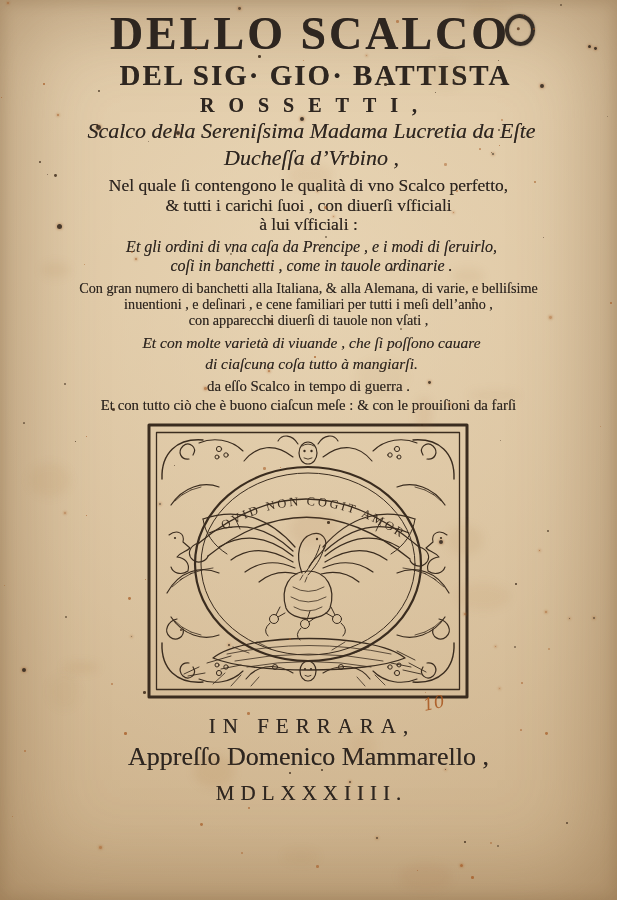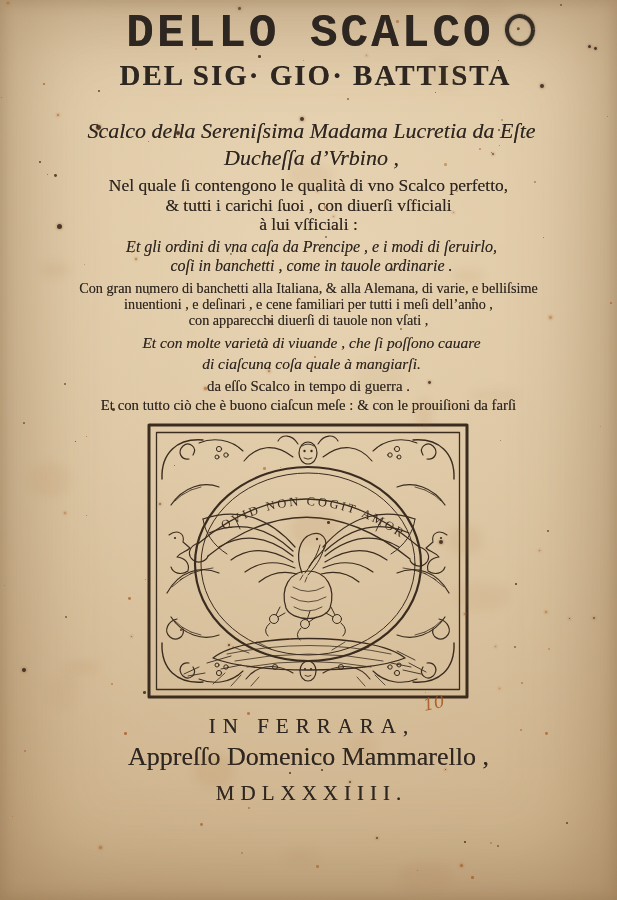--- a/index.html
+++ b/index.html
@@ -13,21 +13,21 @@
     background:
       radial-gradient(130% 95% at 50% 32%, rgba(240,224,194,.55) 0%, rgba(226,204,170,.35) 45%, rgba(186,152,108,.55) 100%),
       linear-gradient(to bottom, rgba(255,244,220,.15) 0%, rgba(0,0,0,0) 30%, rgba(126,92,50,.14) 92%),
       #dcc4a0;
     box-shadow:inset 0 0 85px 18px rgba(116,82,44,.38), inset 0 0 14px 3px rgba(116,82,44,.22);
   }
   .tblock{position:absolute;left:0;right:0;text-align:center;z-index:2;
     text-shadow:0 0 .5px rgba(46,38,32,.55);}
   .b{font-weight:bold;}
   .it{font-style:italic;margin-left:6px;}
-  #t1{top:10px;font-size:46px;line-height:48px;letter-spacing:3px;padding-left:3px;font-family:Liberation Mono, monospace;}
+  #t1{top:10px;font-size:46px;line-height:48px;letter-spacing:3px;padding-left:3px;}
   #t2{top:60px;font-size:29px;line-height:31px;letter-spacing:2px;padding-left:14px;}
   #t3{top:94px;font-size:20px;line-height:22px;letter-spacing:14px;padding-left:14px;}
   #ded{top:117px;font-size:22px;line-height:27px;}
   #arg{top:176px;font-size:17.5px;line-height:19.5px;}
   #ord{top:237px;font-size:16px;line-height:19px;text-align:center;}
   #banq{top:280px;font-size:14.2px;line-height:16px;}
   #dish{top:332px;font-size:15.5px;line-height:21px;}
   #months{top:377px;font-size:14.8px;line-height:19px;}
   #place{top:714px;font-size:21px;line-height:24px;letter-spacing:7px;padding-left:7px;}
   #pub{top:742px;font-size:26px;line-height:30px;}
@@ -53,20 +53,21 @@
   #spots{position:absolute;inset:0;z-index:4;pointer-events:none;}
   .spk{position:absolute;border-radius:50%;}
 </style>
 </head>
 <body>
 
 <div class="page">
 
   <div class="tblock b" id="t1">DELLO SCALCO</div>
   <div class="tblock b" id="t2">DEL SIG· GIO· BATTISTA</div>
+  <div class="tblock b" id="t3">ROSSETTI,</div>
 
   <div class="tblock it" id="ded">
     <div>Scalco della Sereniſsima Madama Lucretia da Eſte</div>
     <div>Ducheſſa d’Vrbino ,</div>
   </div>
 
   <div class="tblock" id="arg">
     <div>Nel quale ſi contengono le qualità di vno Scalco perfetto,</div>
     <div>&amp; tutti i carichi ſuoi , con diuerſi vſficiali</div>
     <div>à lui vſficiali :</div>
@@ -78,21 +79,21 @@
   </div>
 
   <div class="tblock" id="banq">
     <div>Con gran numero di banchetti alla Italiana, &amp; alla Alemana, di varie, e belliſsime</div>
     <div>inuentioni , e deſinari , e cene familiari per tutti i meſi dell’anno ,</div>
     <div>con apparecchi diuerſi di tauole non vſati ,</div>
   </div>
 
   <div class="tblock it" id="dish">
     <div>Et con molte varietà di viuande , che ſi poſſono cauare</div>
-    <div>di ciaſcuna coſa quale à mangiarſi.</div>
+    <div>di ciaſcuna coſa tutto à mangiarſi.</div>
   </div>
 
   <div class="tblock" id="months">
     <div>da eſſo Scalco in tempo di guerra .</div>
     <div>Et con tutto ciò che è buono ciaſcun meſe : &amp; con le prouiſioni da farſi</div>
   </div>
 
   <div id="emblem">
     <svg width="322" height="276" viewBox="0 0 322 276">
 

